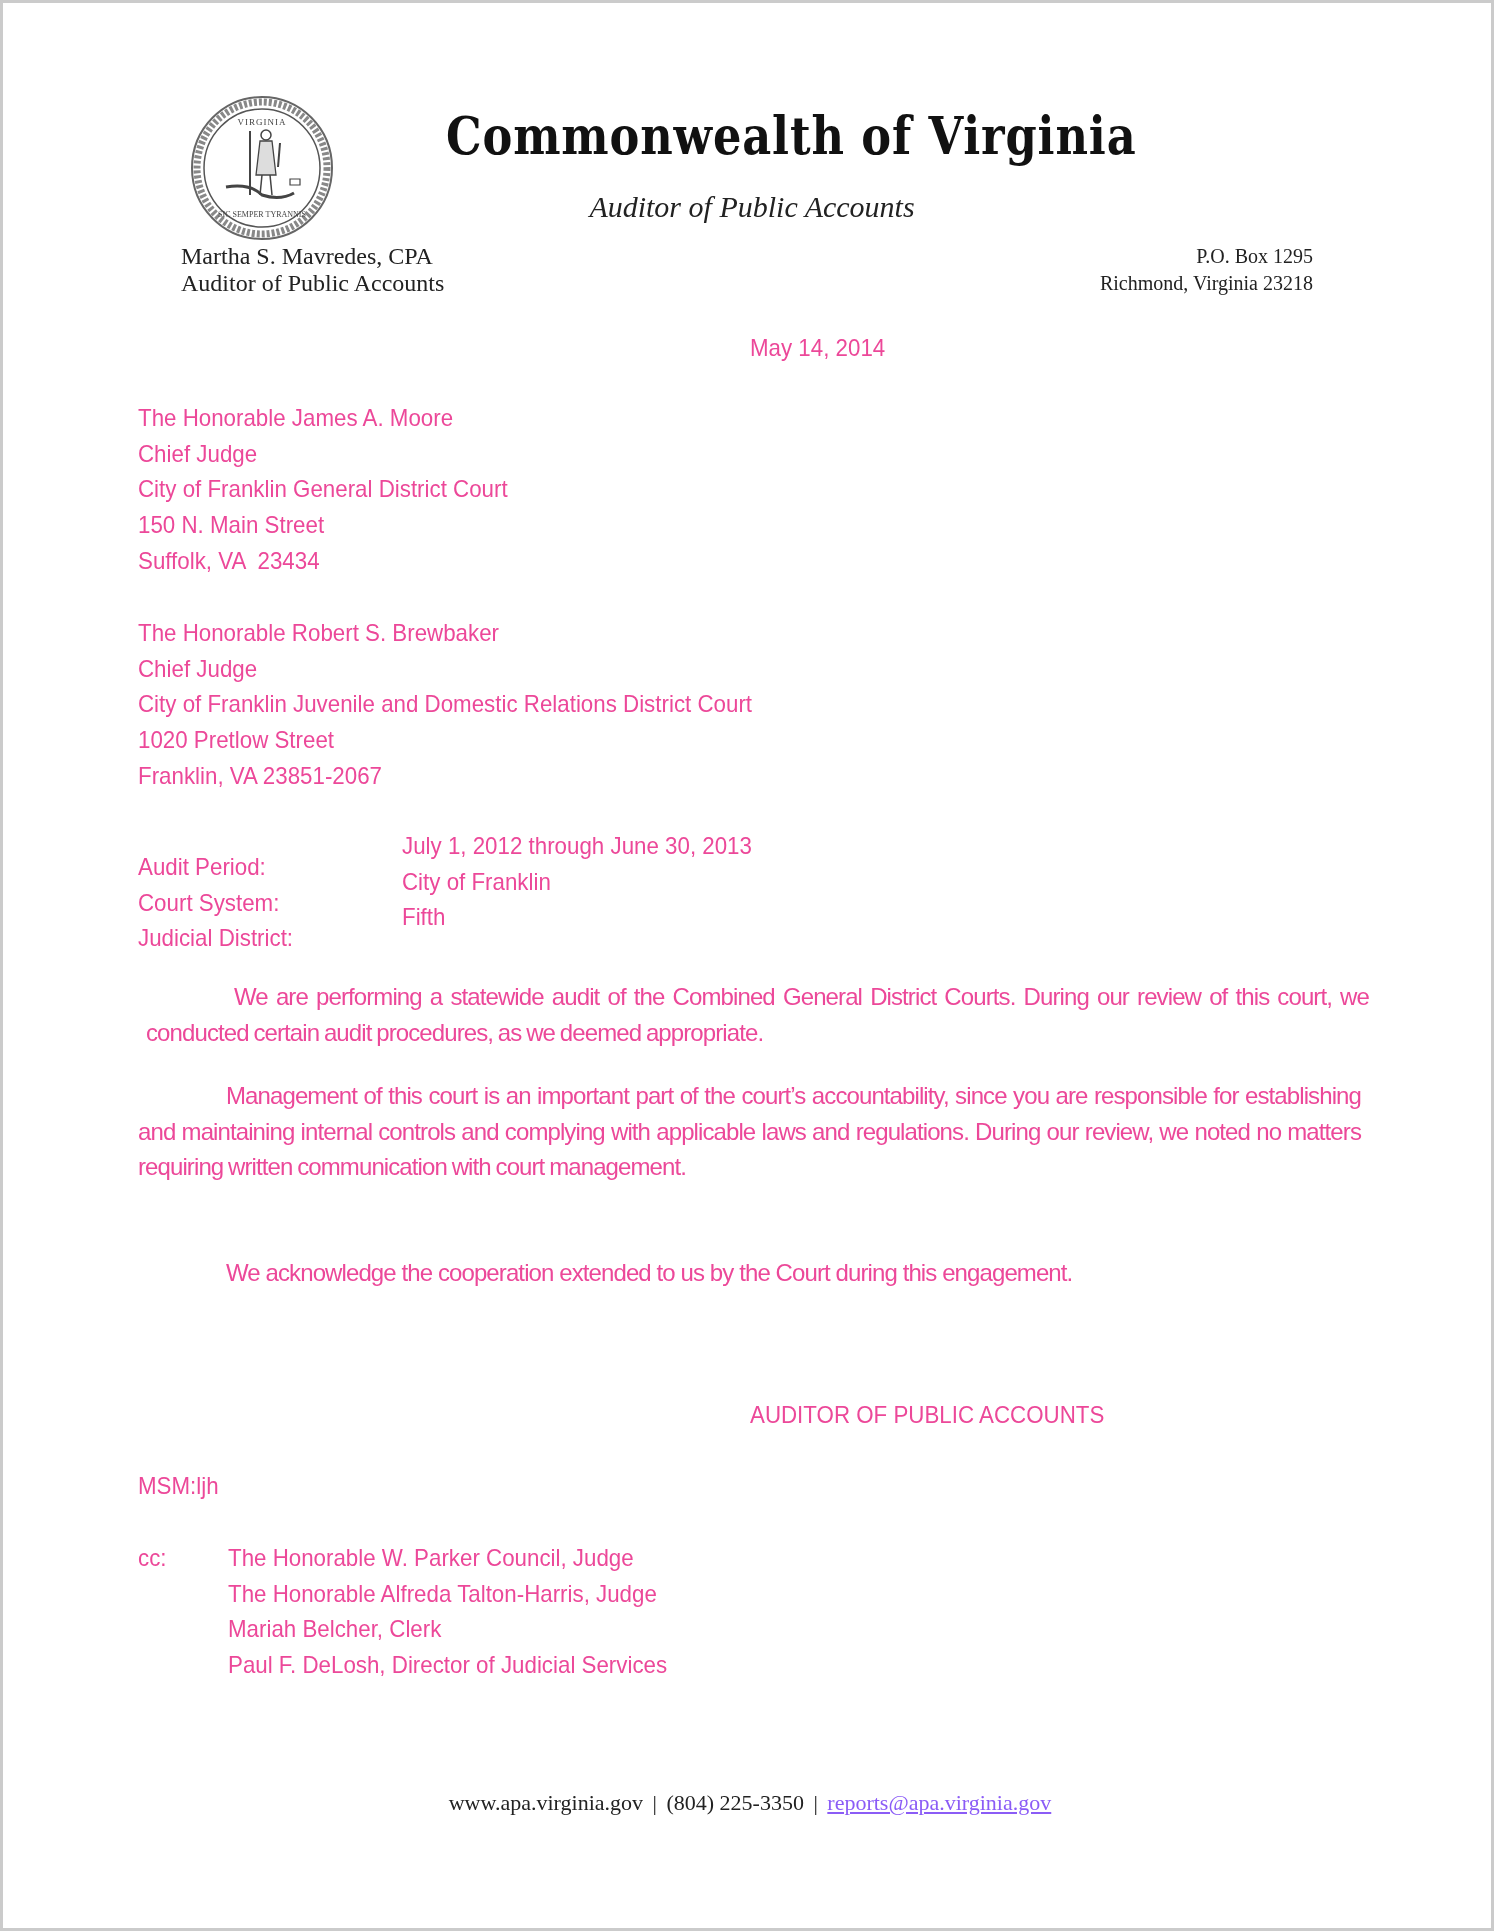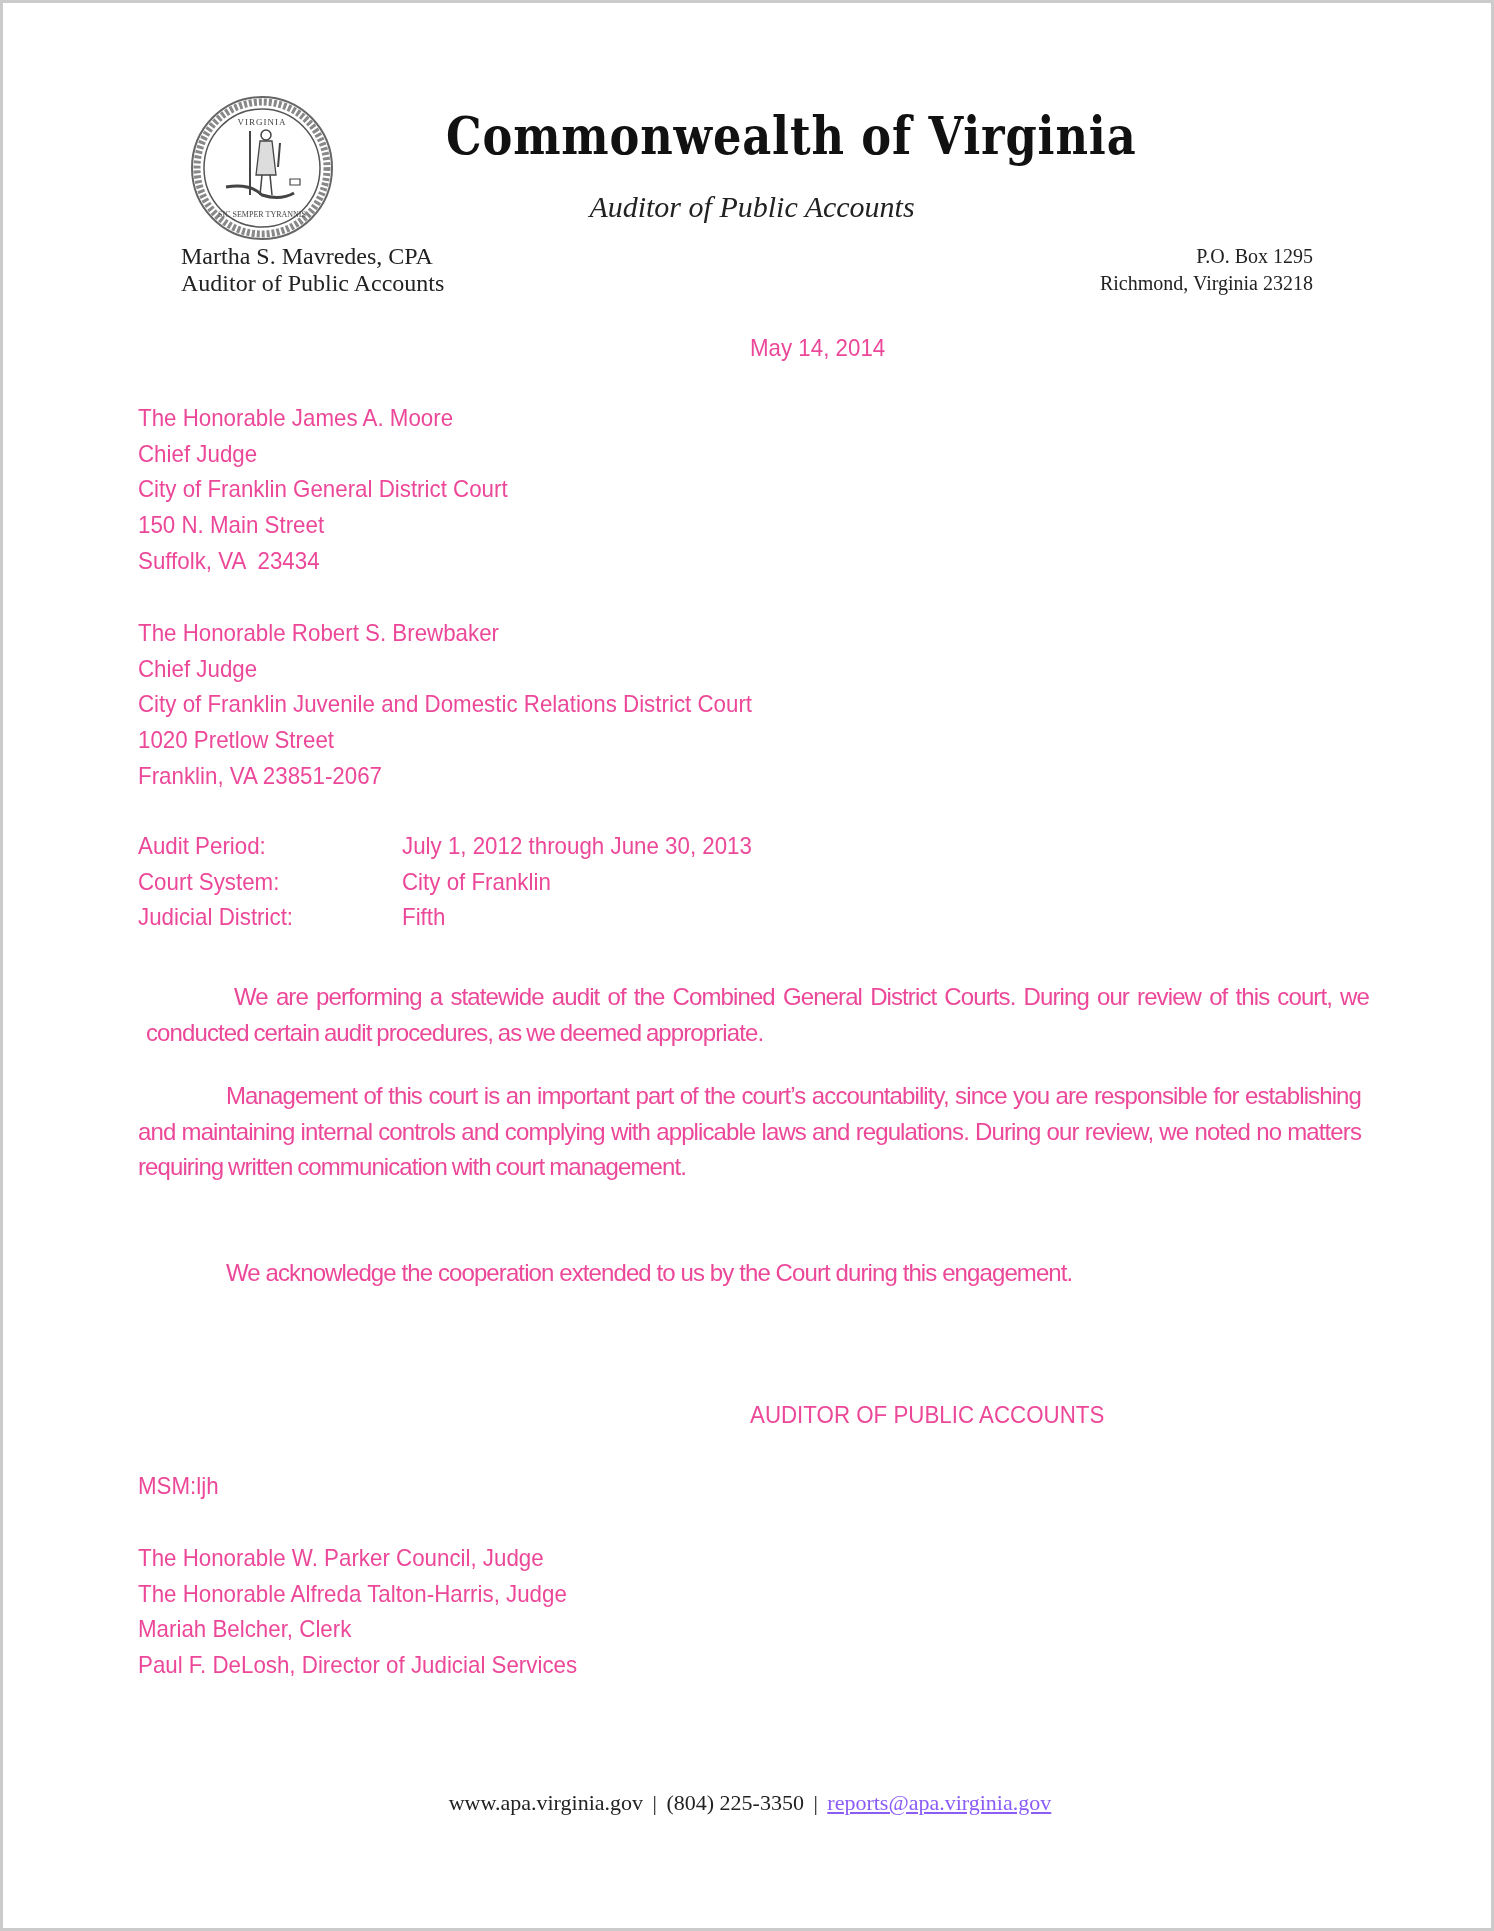--- a/index.html
+++ b/index.html
@@ -38,21 +38,21 @@
   }
   .block { position: absolute; left: 135px; }
   .line { display: block; white-space: nowrap; }
   .cond { display: inline-block; transform: scaleX(0.93); transform-origin: left center; }
 
   .date { position: absolute; left: 747px; top: 327px; }
   .addr1 { top: 397px; }
   .addr2 { top: 612px; }
   .info { top: 825px; }
   .info-row { display: flex; height: 35.7px; }
-  .info-label { width: 264px; }
+  .info-label { width: 264px; margin-top: 21px; }
   .para {
     position: absolute; left: 135px; width: 1223px;
     text-align: justify; text-align-last: left;
   }
   .para .indent { display: inline-block; width: 88px; }
   .p1 { top: 968px; }
   .p2 { top: 1075px; }
   .p3 { top: 1252px; }
   .sig { position: absolute; left: 747px; top: 1394px; }
   .initials { position: absolute; left: 135px; top: 1465px; }
@@ -143,20 +143,21 @@
 
   <div class="sig body-text">
     <span class="cond">AUDITOR OF PUBLIC ACCOUNTS</span>
   </div>
 
   <div class="initials body-text">
     <span class="cond">MSM:ljh</span>
   </div>
 
   <div class="cc body-text">
+    <span class="cc-label"><span class="cond">cc:</span></span>
     <div>
       <span class="line"><span class="cond">The Honorable W. Parker Council, Judge</span></span>
       <span class="line"><span class="cond">The Honorable Alfreda Talton-Harris, Judge</span></span>
       <span class="line"><span class="cond">Mariah Belcher, Clerk</span></span>
       <span class="line"><span class="cond">Paul F. DeLosh, Director of Judicial Services</span></span>
     </div>
   </div>
 
   <div class="footer">
     <span>www.apa.virginia.gov</span>

